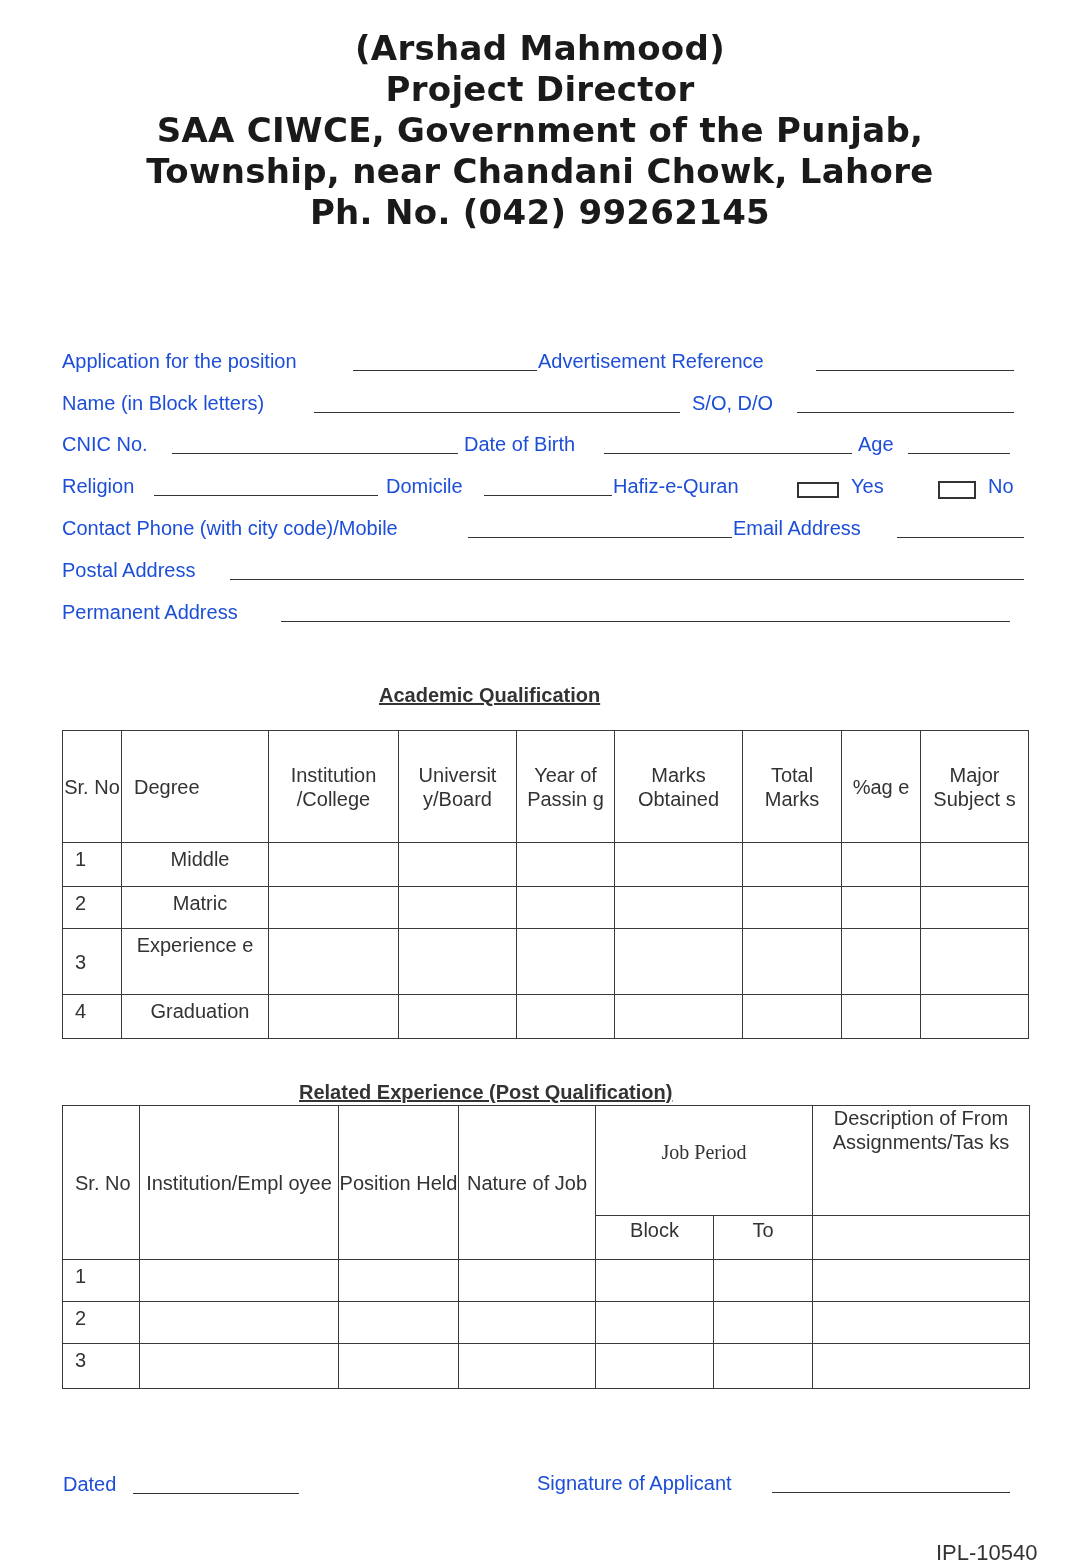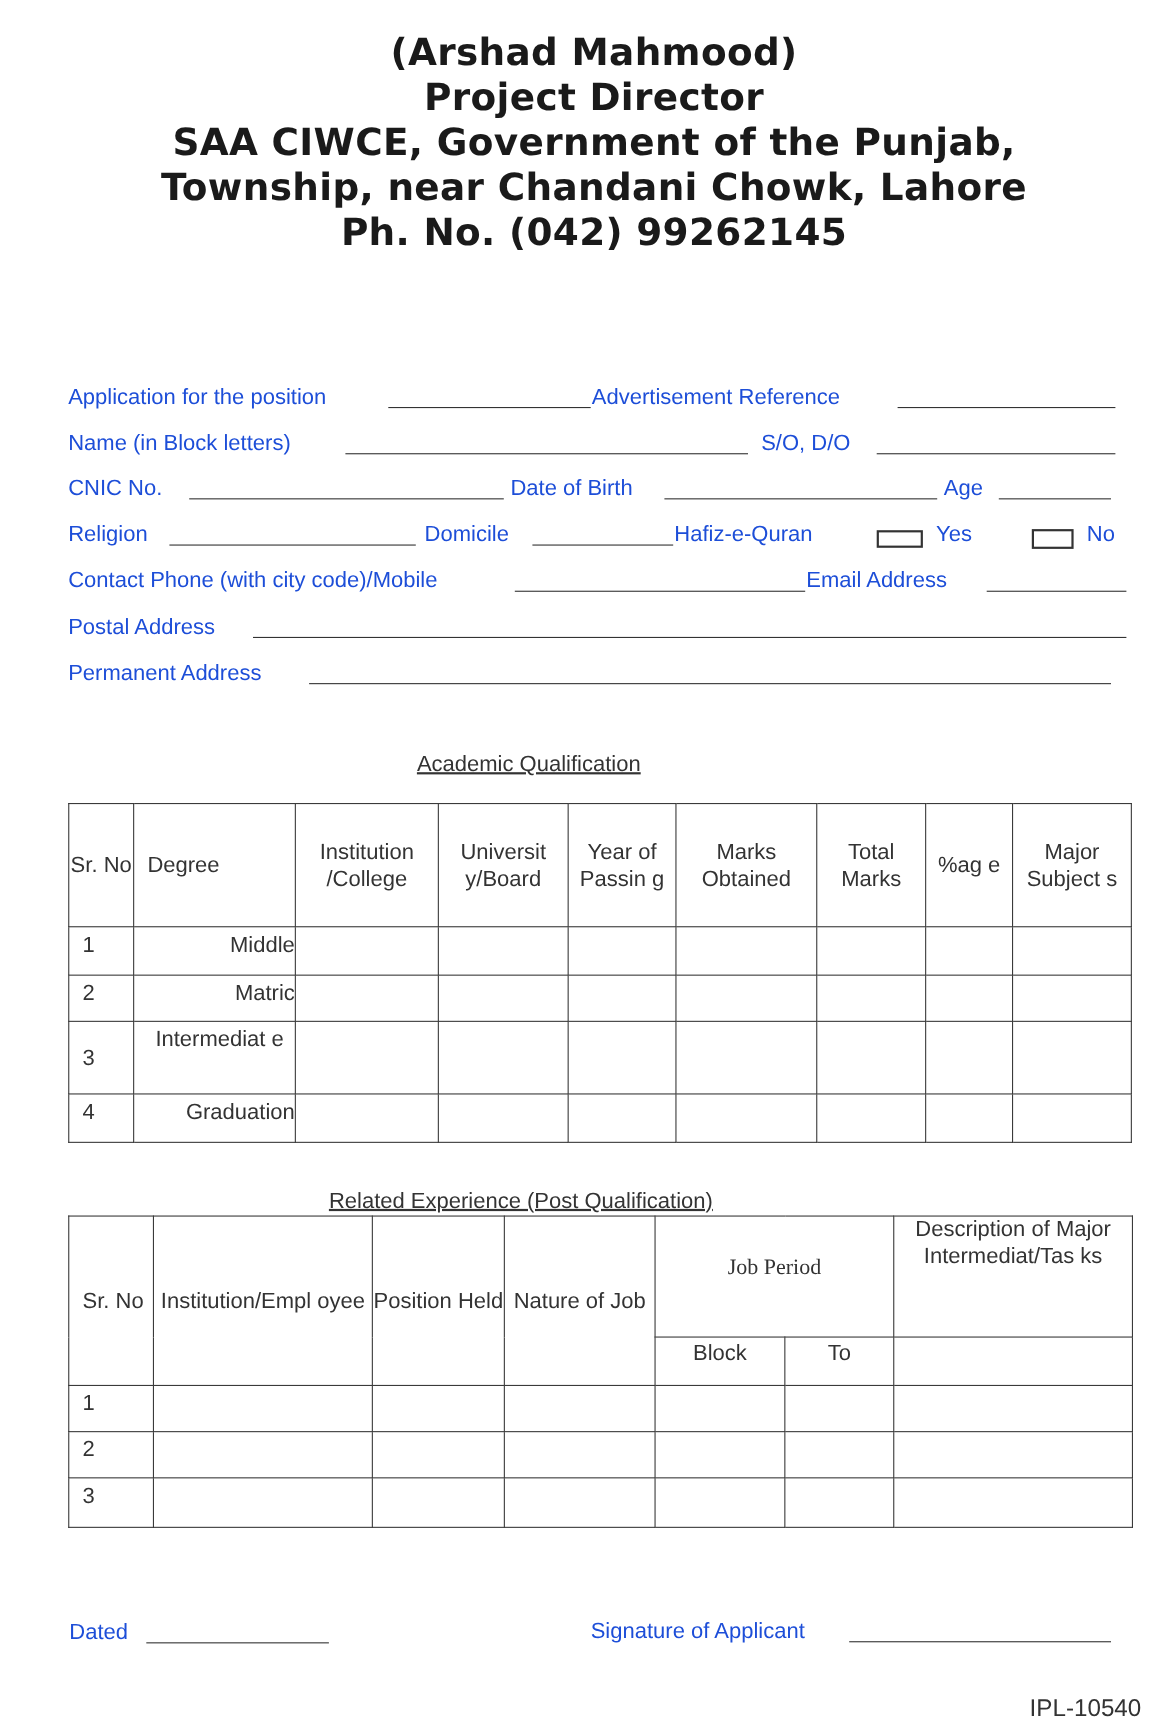--- a/index.html
+++ b/index.html
@@ -3,26 +3,26 @@
 <meta charset="utf-8">
 <style>
   html, body { margin: 0; padding: 0; background: #ffffff; }
   body { width: 1065px; height: 1566px; position: relative; overflow: hidden; font-family: "Liberation Sans", sans-serif; color: #2a2a2a; }
   .header { position: absolute; left: 0; top: 28px; width: 1080px; text-align: center; font-family: "DejaVu Sans", sans-serif; font-weight: bold; color: #1a1a1a; }
   .header .line { font-size: 34px; line-height: 41px; letter-spacing: 0.3px; }
   .abs { position: absolute; }
   .lbl { font-size: 20px; color: #1d4ed8; white-space: nowrap; }
   .uline { position: absolute; height: 0; border-bottom: 1.6px solid #333; }
   .chk { position: absolute; width: 42px; height: 16px; border: 2px solid #333; box-sizing: border-box; }
-  .sec-title { position: absolute; font-size: 20px; font-weight: normal; text-decoration: underline; color: #333; white-space: nowrap; }
+  .sec-title { position: absolute; font-size: 20px; font-weight: bold; text-decoration: underline; color: #333; white-space: nowrap; }
   table.grid { position: absolute; border-collapse: collapse; table-layout: fixed; }
   table.grid td { border: 1.8px solid #3a3a3a; font-size: 20px; color: #333; padding: 0; line-height: 24px; }
   .hc { text-align: center; vertical-align: middle; }
   .num { text-align: left; vertical-align: top; padding-left: 12px !important; padding-top: 4px !important; }
-  .deg { text-align: right; vertical-align: top; padding-left: 10px !important; padding-top: 4px !important; }
+  .deg { text-align: center; vertical-align: top; padding-left: 10px !important; padding-top: 4px !important; }
   .footer-id { position: absolute; font-size: 22px; color: #333; }
 </style>
 </head>
 <body>
 
 <div class="header">
   <div class="line">(Arshad Mahmood)</div>
   <div class="line">Project Director</div>
   <div class="line">SAA CIWCE, Government of the Punjab,</div>
   <div class="line">Township, near Chandani Chowk, Lahore</div>
@@ -110,21 +110,21 @@
     <td></td>
         <td></td>
         <td></td>
         <td></td>
         <td></td>
         <td></td>
         <td></td>
   </tr>
   <tr style="height:66px;">
     <td class="hc" style="text-align:left;padding-left:12px;">3</td>
-    <td class="deg" style="padding-right:10px;word-break:break-all;">Intermediat e</td>
+    <td class="deg" style="padding-right:10px;word-break:break-all;">Experience e</td>
     <td></td>
         <td></td>
         <td></td>
         <td></td>
         <td></td>
         <td></td>
         <td></td>
   </tr>
   <tr style="height:44px;">
     <td class="num">4</td>
@@ -152,21 +152,21 @@
       <col style="width:99px">
       <col style="width:217px">
   </colgroup>
   <tbody>
       <tr style="height:110px;">
     <td class="hc" rowspan="2" style="text-align:left;padding-left:12px;">Sr. No</td>
     <td class="hc" rowspan="2">Institution/Empl oyee</td>
     <td class="hc" rowspan="2">Position Held</td>
     <td class="hc" rowspan="2">Nature of Job</td>
     <td class="hc" colspan="2" style="vertical-align:top;padding-top:34px;font-family:Liberation Serif, serif;">Job Period</td>
-    <td class="hc" style="vertical-align:top;padding-top:0;">Description of Major Intermediat/Tas ks</td>
+    <td class="hc" style="vertical-align:top;padding-top:0;">Description of From Assignments/Tas ks</td>
   </tr>
   <tr style="height:44px;">
     <td class="hc" style="vertical-align:top;padding-top:2px;">Block</td>
     <td class="hc" style="vertical-align:top;padding-top:2px;">To</td>
     <td></td>
   </tr>
   <tr style="height:42px;">
     <td class="num">1</td>
     <td></td>
         <td></td>

